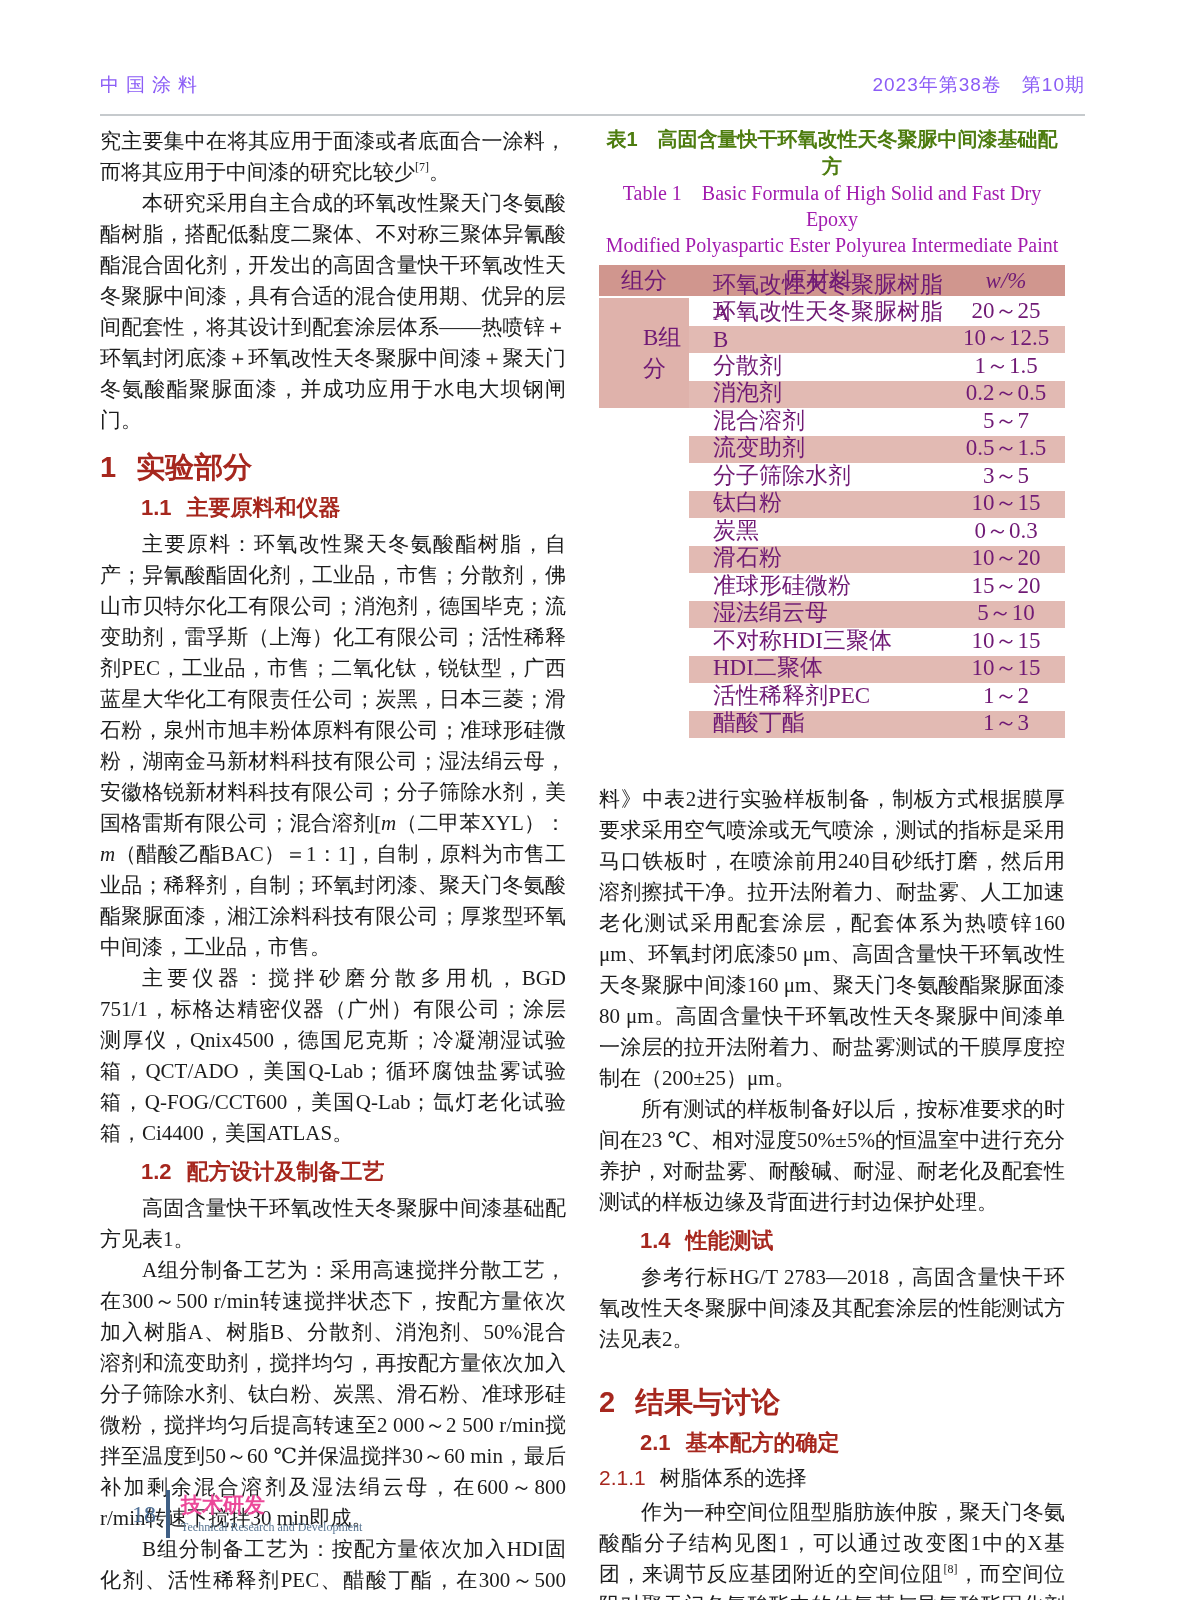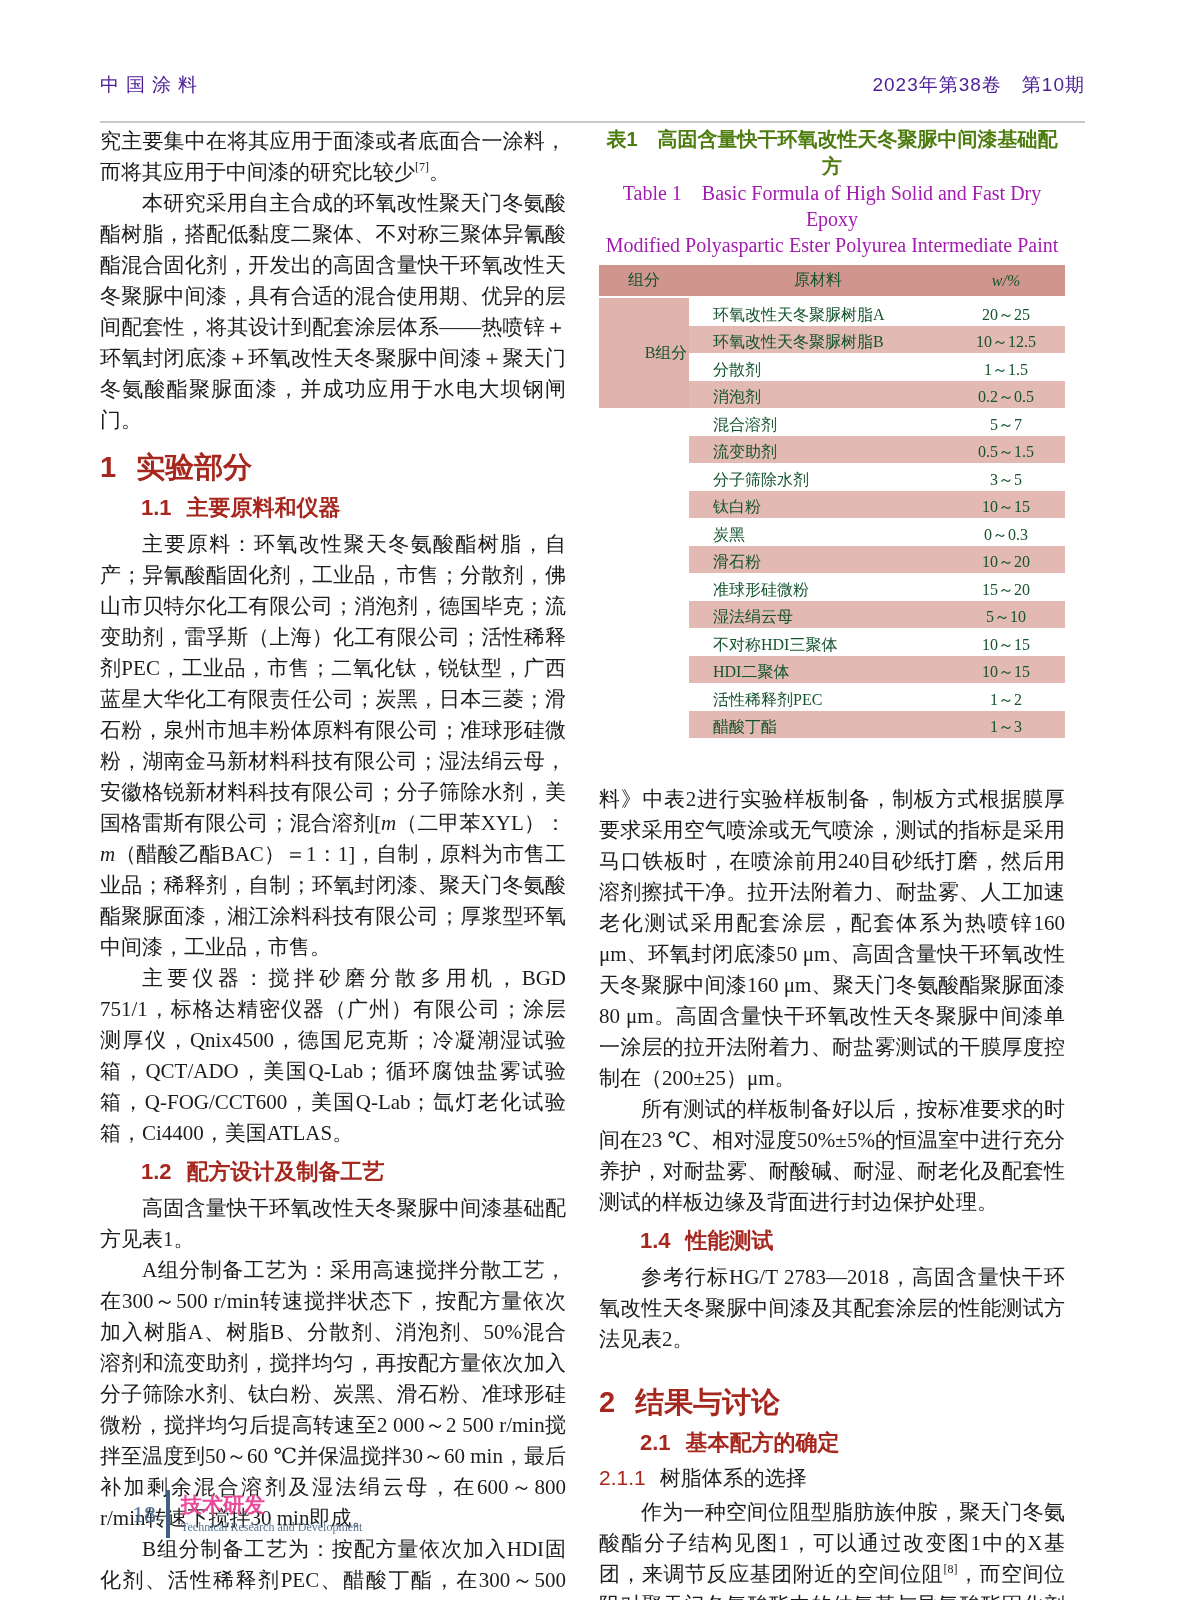--- a/index.html
+++ b/index.html
@@ -5,23 +5,23 @@
   html,body { margin:0; padding:0; background:#ffffff; }
   .page {
     position:relative; width:1187px; height:1600px; background:#ffffff;
     font-family:"Liberation Serif","DejaVu Serif",serif; color:#1c1c1c; overflow:hidden;
   }
 
   
   .pagehead {
     position:absolute; left:100px; top:72px; width:985px;
     display:flex; justify-content:space-between; align-items:flex-end;
-    padding-bottom:23px; border-bottom:2px solid #c6cacd;
+    padding-bottom:16px; border-bottom:2px solid #c6cacd;
     font-family:"Liberation Sans","DejaVu Sans",sans-serif;
-    font-size:19px; color:#4c1d95;
+    font-size:19px; color:#8b5cf6;
   }
   .journal { letter-spacing:7px; }
   .issue   { letter-spacing:1px; }
 
   
   .columns { position:absolute; left:100px; top:126px; width:985px; display:flex; gap:33px; }
   .col { width:466px; }
 
   p { margin:0; font-size:21px; line-height:31px; text-align:justify; }
   p.ind { text-indent:2em; }
@@ -40,21 +40,21 @@
   h3.sub .n { margin-right:15px;margin-left:41px; }
   h4.sub3 { font-size:21px; font-weight:normal; margin:7px 0 5px; line-height:28px; }
   h4.sub3 .n { color:#a6271e; font-family:"Liberation Sans","DejaVu Sans",sans-serif; margin-right:14px; }
 
   
   .t-zh {
     font-family:"Liberation Sans","DejaVu Sans",sans-serif; font-weight:bold;
     font-size:20px; text-align:center; line-height:27px; color:#4d7c0f;
   }
   .t-en { font-weight:normal; font-size:20px; text-align:center; line-height:26px; color:#a21caf; }
-  .tbl { margin-top:7px; font-size:16px; color:#14532d; }
+  .tbl { margin-top:7px; font-size:23px; color:#701a75; }
   .thead {
     display:flex; height:31px; align-items:center; background:#d0968e;
   }
   .thead .hg { width:90px; text-align:center; }
   .thead .hm { flex:1; text-align:center; }
   .thead .hw { width:118px; text-align:center; font-style:italic; }
   .tbody { display:flex; margin-top:2px; }
   .groupcol { width:90px; display:flex; flex-direction:column; }
   .gcell { display:flex; align-items:center; justify-content:center; }
   .gcell-a { height:330px; }

